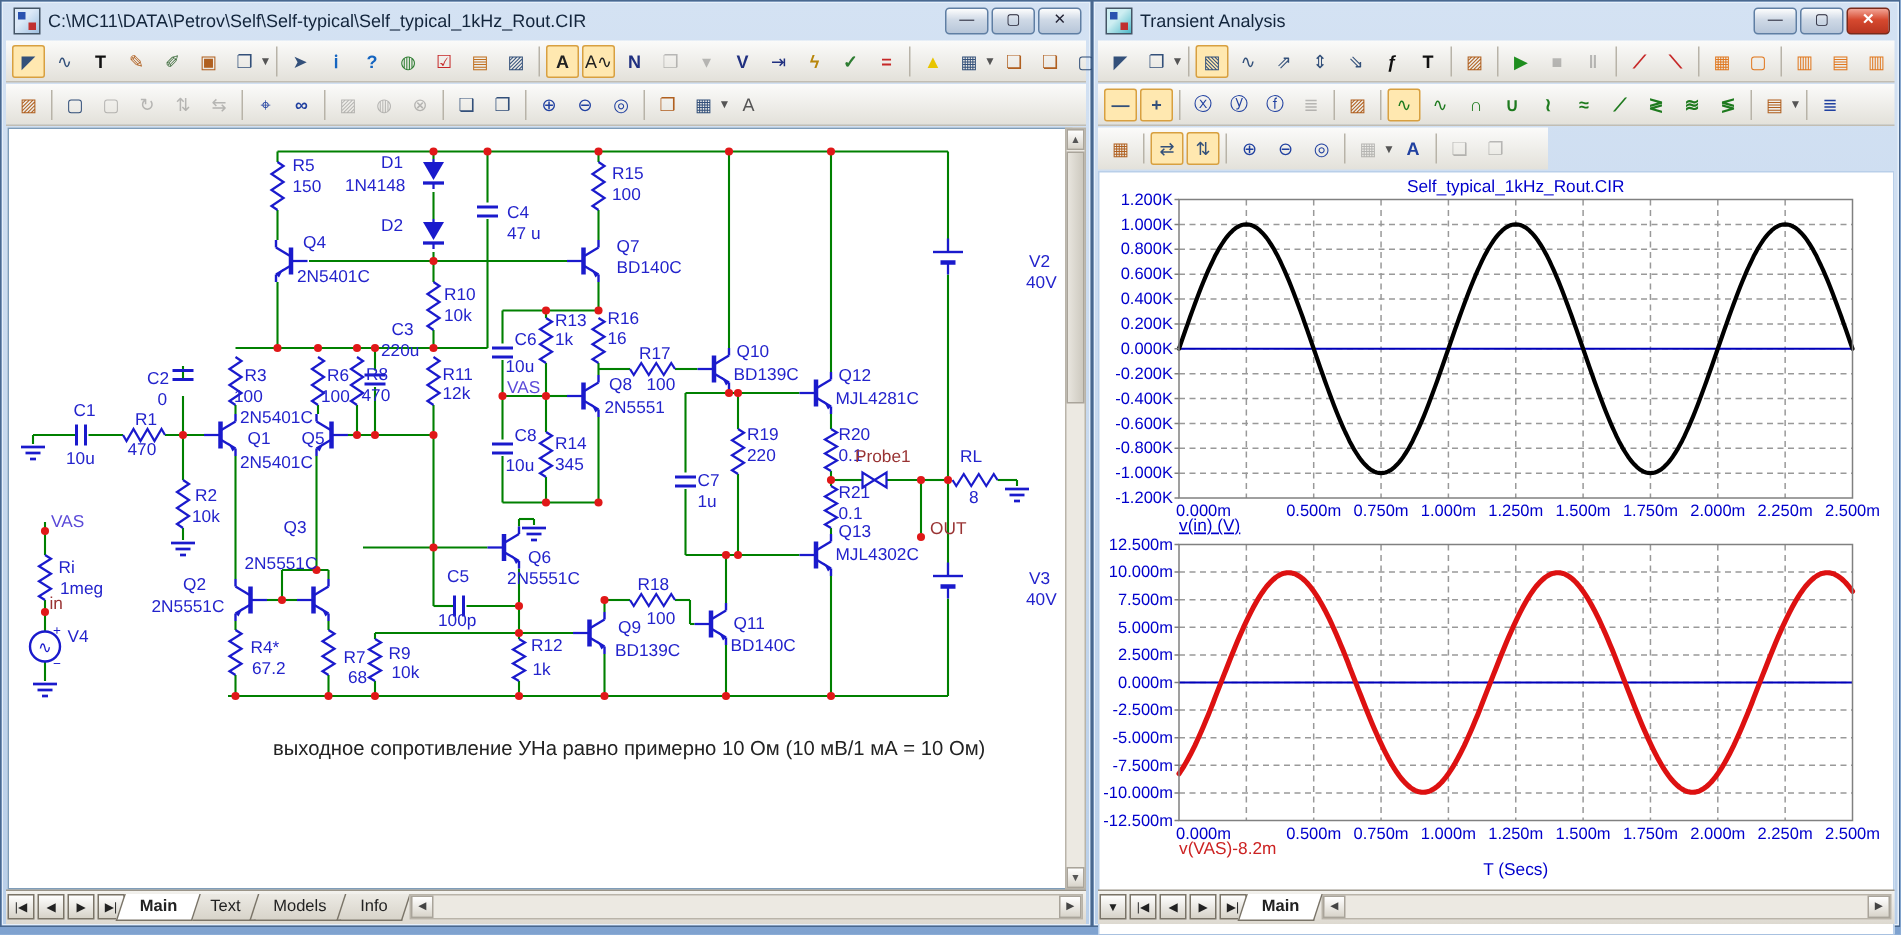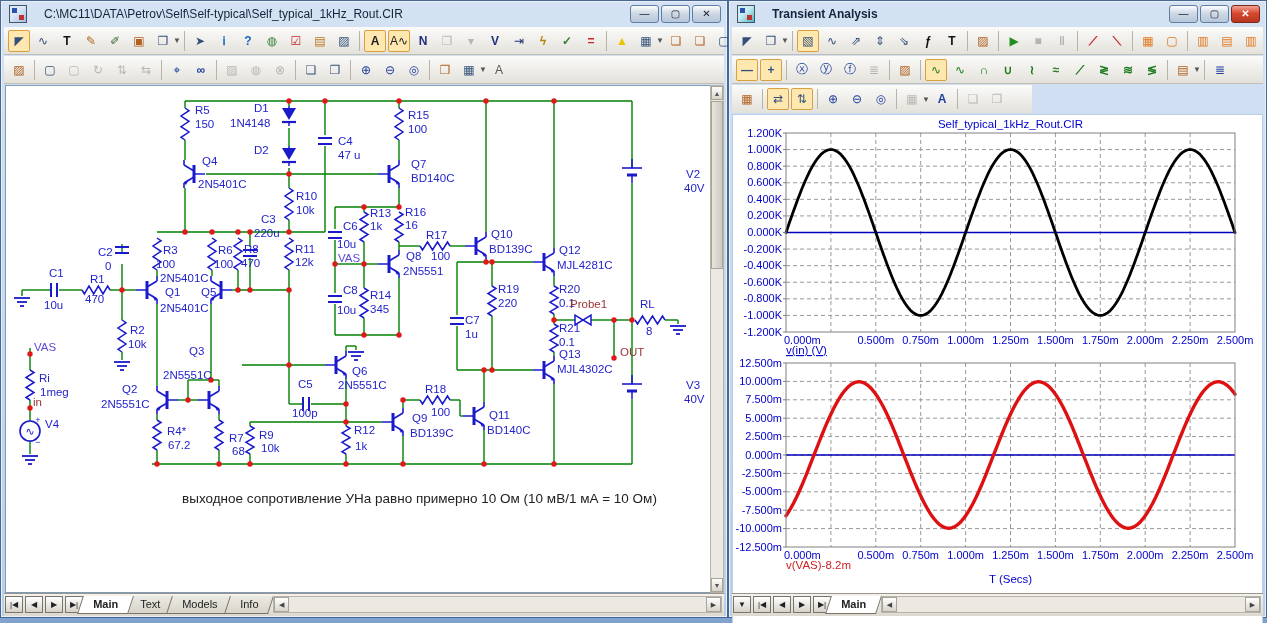--- a/index.html
+++ b/index.html
@@ -1,18 +1,18 @@
 <!DOCTYPE html>
 <html><head>
 <meta charset="utf-8">
 <style>
   html,body{margin:0;padding:0;background:#8fb0d8;font-family:"Liberation Sans",sans-serif;}
   #stage{position:relative;width:1267px;height:623px;overflow:hidden;background:linear-gradient(#9db9dd,#7fa2cf);}
   .win{position:absolute;top:0;height:618px;box-sizing:border-box;background:linear-gradient(#d4e2f3,#b9cfe9);border:1px solid #49688f;box-shadow:inset 0 0 0 1px #e7f0fa;}
-  .titlebar{position:absolute;left:3px;right:3px;top:2px;height:22px;display:flex;align-items:center;gap:17px;padding-left:5px;box-sizing:border-box;}
+  .titlebar{position:absolute;left:3px;right:3px;top:2px;height:22px;display:flex;align-items:center;gap:5px;padding-left:5px;box-sizing:border-box;}
   .title-text{font-size:12px;color:#13253c;white-space:nowrap;overflow:hidden;}
   .winbtns{margin-left:auto;display:flex;gap:2px;padding-right:3px;}
   .wbtn{width:29px;height:18px;box-sizing:border-box;border:1px solid #5f7ea3;border-radius:3px;background:linear-gradient(#fdfdfd,#cfd9e6 45%,#b7c6d9);font-size:10px;line-height:16px;text-align:center;color:#223;}
   .wbtn.close-red{background:linear-gradient(#f2a394,#d6492f 45%,#b93520);color:#fff;font-weight:bold;border-color:#7a2a1a;}
   .appicon{width:16px;height:16px;flex:0 0 16px;border:1px solid #456;background:linear-gradient(135deg,#dce9f7 40%,#9fc0e0);position:relative;}
   .appicon:before{content:"";position:absolute;left:2px;top:2px;width:5px;height:5px;background:#2a52b0;}
   .appicon:after{content:"";position:absolute;right:2px;bottom:2px;width:5px;height:5px;background:#c03030;}
   .toolbar{position:absolute;left:3px;right:3px;height:28px;background:linear-gradient(#fbfbfa,#e3e1da);border-bottom:1px solid #c2bdb2;display:flex;align-items:center;padding:0 3px;box-sizing:border-box;}
   .icon{width:20px;height:20px;margin:0 1px;display:flex;align-items:center;justify-content:center;font-size:12px;border:1px solid transparent;border-radius:2px;color:#33507a;flex:0 0 auto;white-space:nowrap;}
   .icon.sel{background:#ffe8b0;border-color:#d8a040;}
@@ -558,21 +558,21 @@
         <div class="hscroll">
           <div class="hbtn" style="left:0">◀</div>
           <div class="hbtn" style="right:0">▶</div>
         </div>
       </div>
   </div>
 
   <div class="win" style="left:728px;width:539px;">
     <div class="titlebar">
       <div class="appicon" style="background:linear-gradient(135deg,#cdeef2 40%,#4db8c8);"></div>
-      <div class="title-text" style="font-weight:bold;">Transient Analysis</div>
+      <div class="title-text" style="font-weight:normal;">Transient Analysis</div>
       <div class="winbtns">
         <div class="wbtn">—</div>
         <div class="wbtn">▢</div>
         <div class="wbtn close-red">✕</div>
       </div>
     </div>
     <div class="toolbar" style="top:26px;" id="r-tb1">
         <div class="icon">◤</div>
         <div class="icon">❐</div>
         <div class="ddarrow">▼</div>

